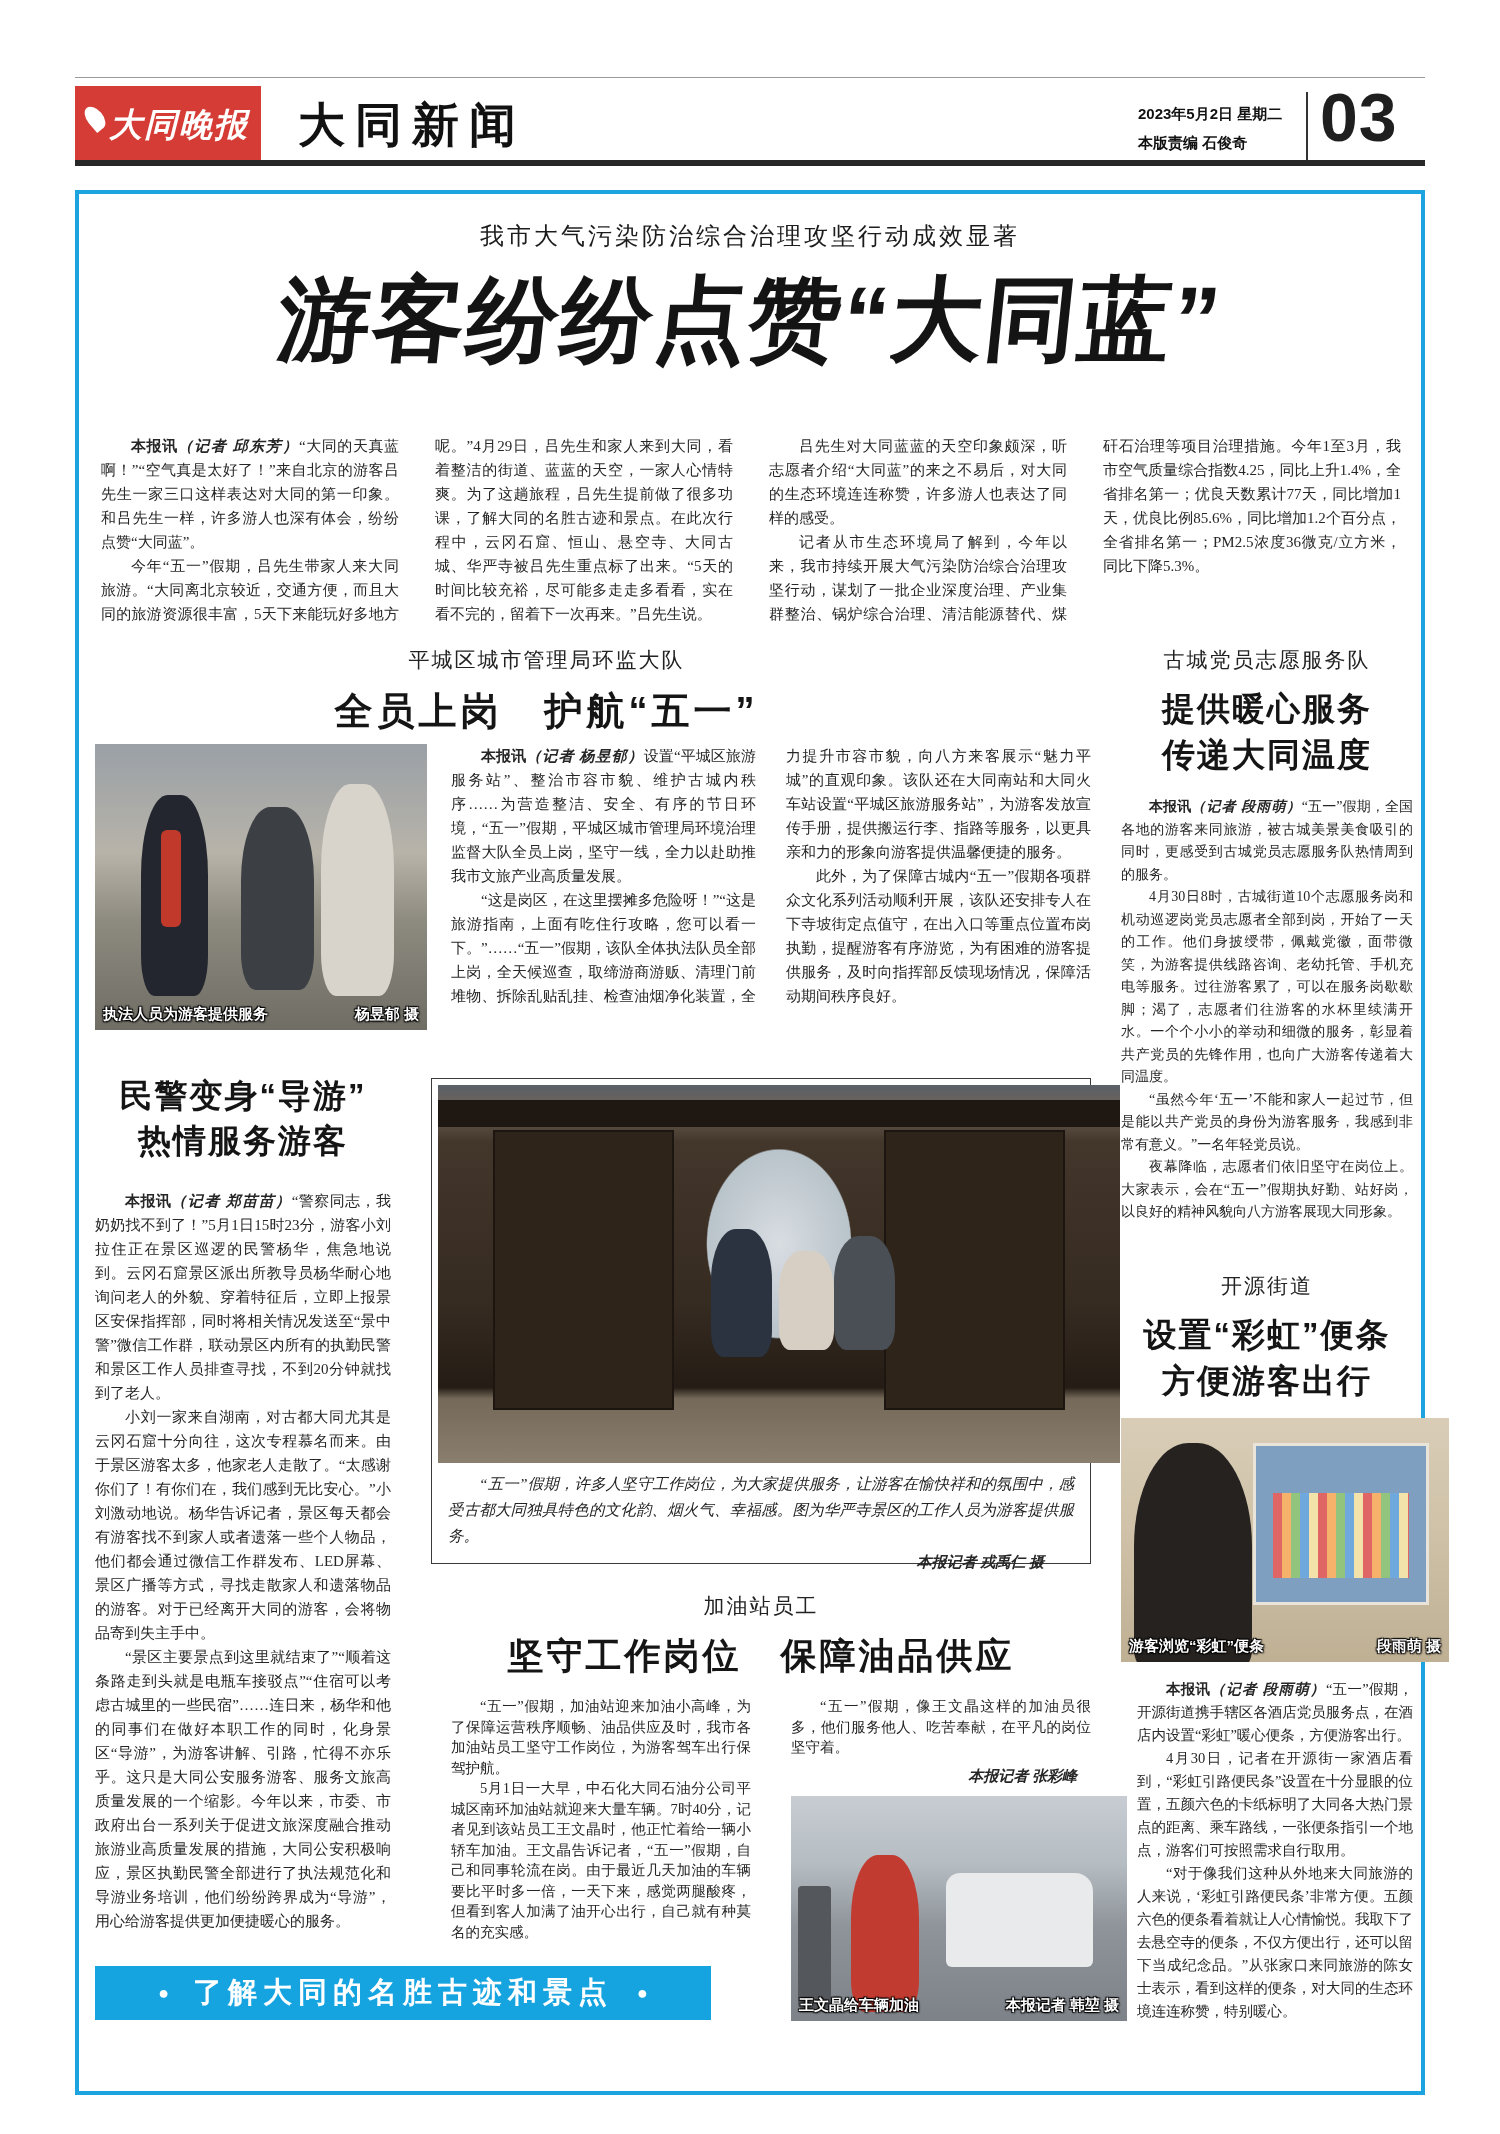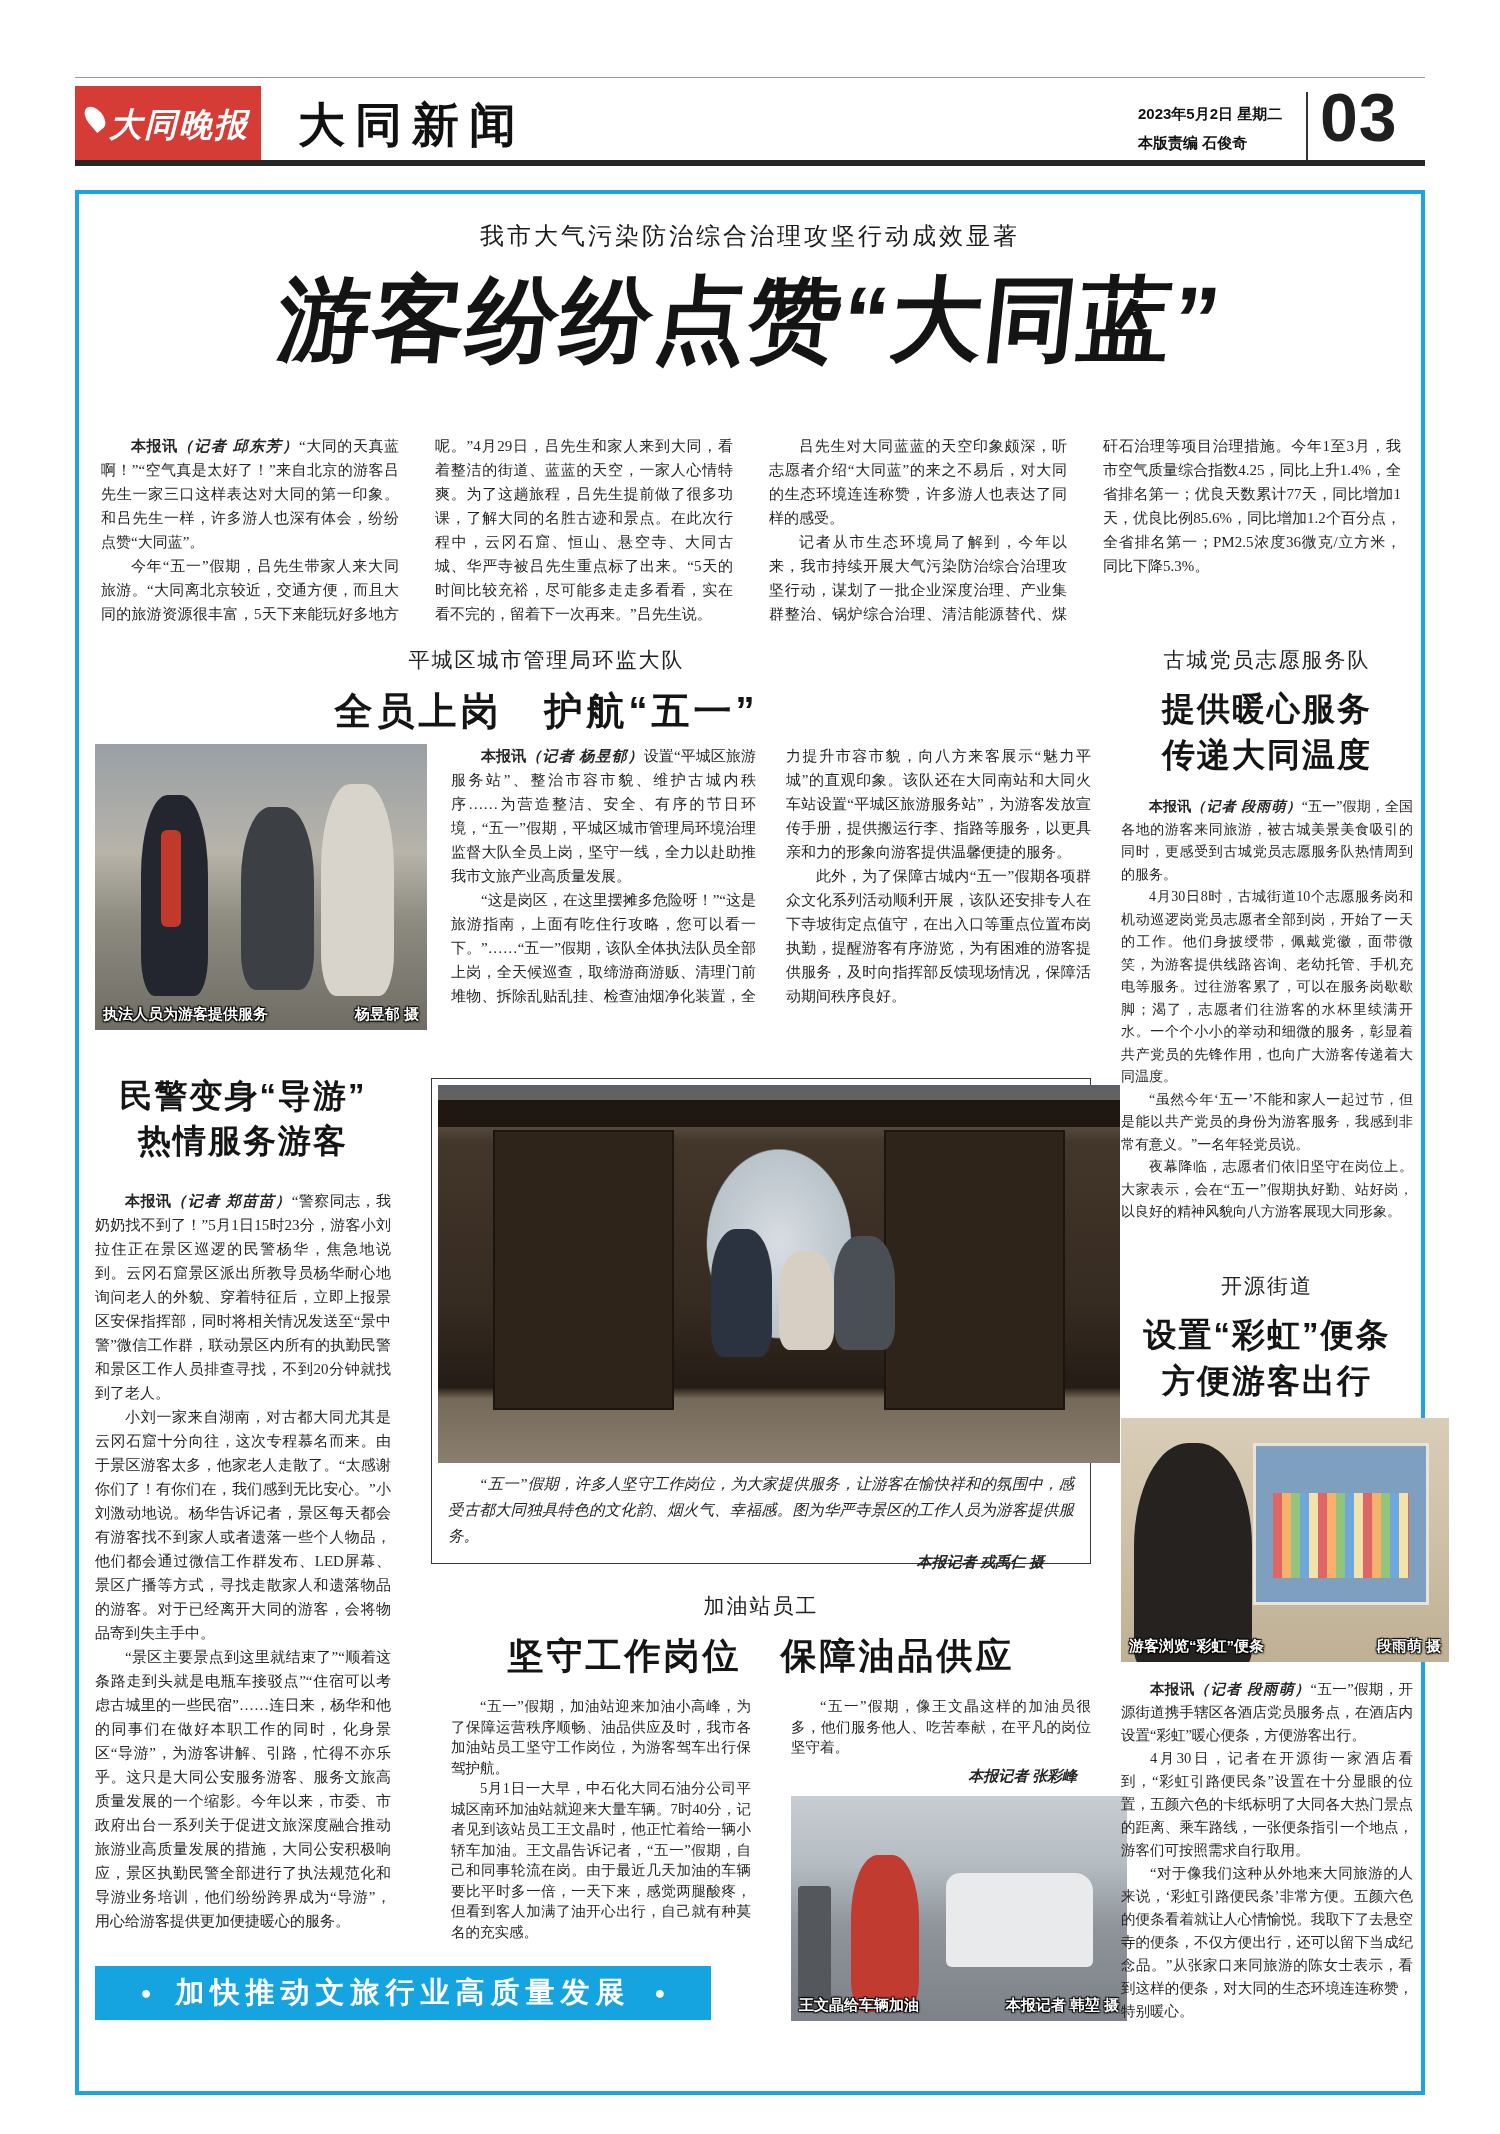--- a/index.html
+++ b/index.html
@@ -79,21 +79,21 @@
   .left2{left:16px;top:880px;width:296px;}
   .left2 .headline{font-size:33px;line-height:1.35;letter-spacing:2px;}
   .left2 .body{margin-top:26px;font-size:15px;line-height:24px;text-align:justify;height:758px;overflow:hidden;}
 
   .rail1{left:1042px;top:452px;width:292px;}
   .rail1 .headline{font-size:33px;line-height:1.4;letter-spacing:2px;margin-top:12px;}
   .rail1 .body{margin-top:18px;font-size:14px;line-height:22.5px;text-align:justify;height:452px;overflow:hidden;}
 
   .rail2{left:1042px;top:1078px;width:292px;}
   .rail2 .headline{font-size:33px;line-height:1.4;letter-spacing:2px;margin-top:12px;}
-  .rail2 .body{margin-top:16px;font-size:14.5px;line-height:23px;text-align:justify;height:412px;overflow:hidden;}
+  .rail2 .body{margin-top:16px;font-size:14.5px;line-height:23px;text-align:justify;height:412px;overflow:hidden;margin-left:16px;}
 
   .gas-header{left:352px;top:1398px;width:660px;text-align:center;}
   .gas-header .headline{font-size:36px;margin-top:12px;letter-spacing:3px;}
   .gas-body{left:372px;top:1502px;width:640px;display:flex;gap:40px;font-size:14.5px;line-height:20.5px;
             text-align:justify;}
   .gas-col{flex:1;}
   .byline{font-size:15px;font-style:italic;font-weight:bold;text-align:right;margin:8px 14px 0 0;}
 
   
   .banner{left:16px;top:1772px;width:616px;height:54px;background:#16a4e1;display:flex;align-items:center;
@@ -205,21 +205,21 @@
           <div class="photo-cap">
             <span>王文晶给车辆加油</span>
             <span>本报记者  韩堃  摄</span>
           </div>
         </div>
       </div>
     </div>
 
     <div class="banner">
       <span class="dot">●</span>
-      <span class="txt">加快推动文旅行业高质量发展</span>
+      <span class="txt">了解大同的名胜古迹和景点</span>
       <span class="dot">●</span>
     </div>
 
     <div class="rail1">
       <div class="kicker">古城党员志愿服务队</div>
       <div class="headline">
         <div>提供暖心服务</div>
         <div>传递大同温度</div>
       </div>
       <div class="body">

